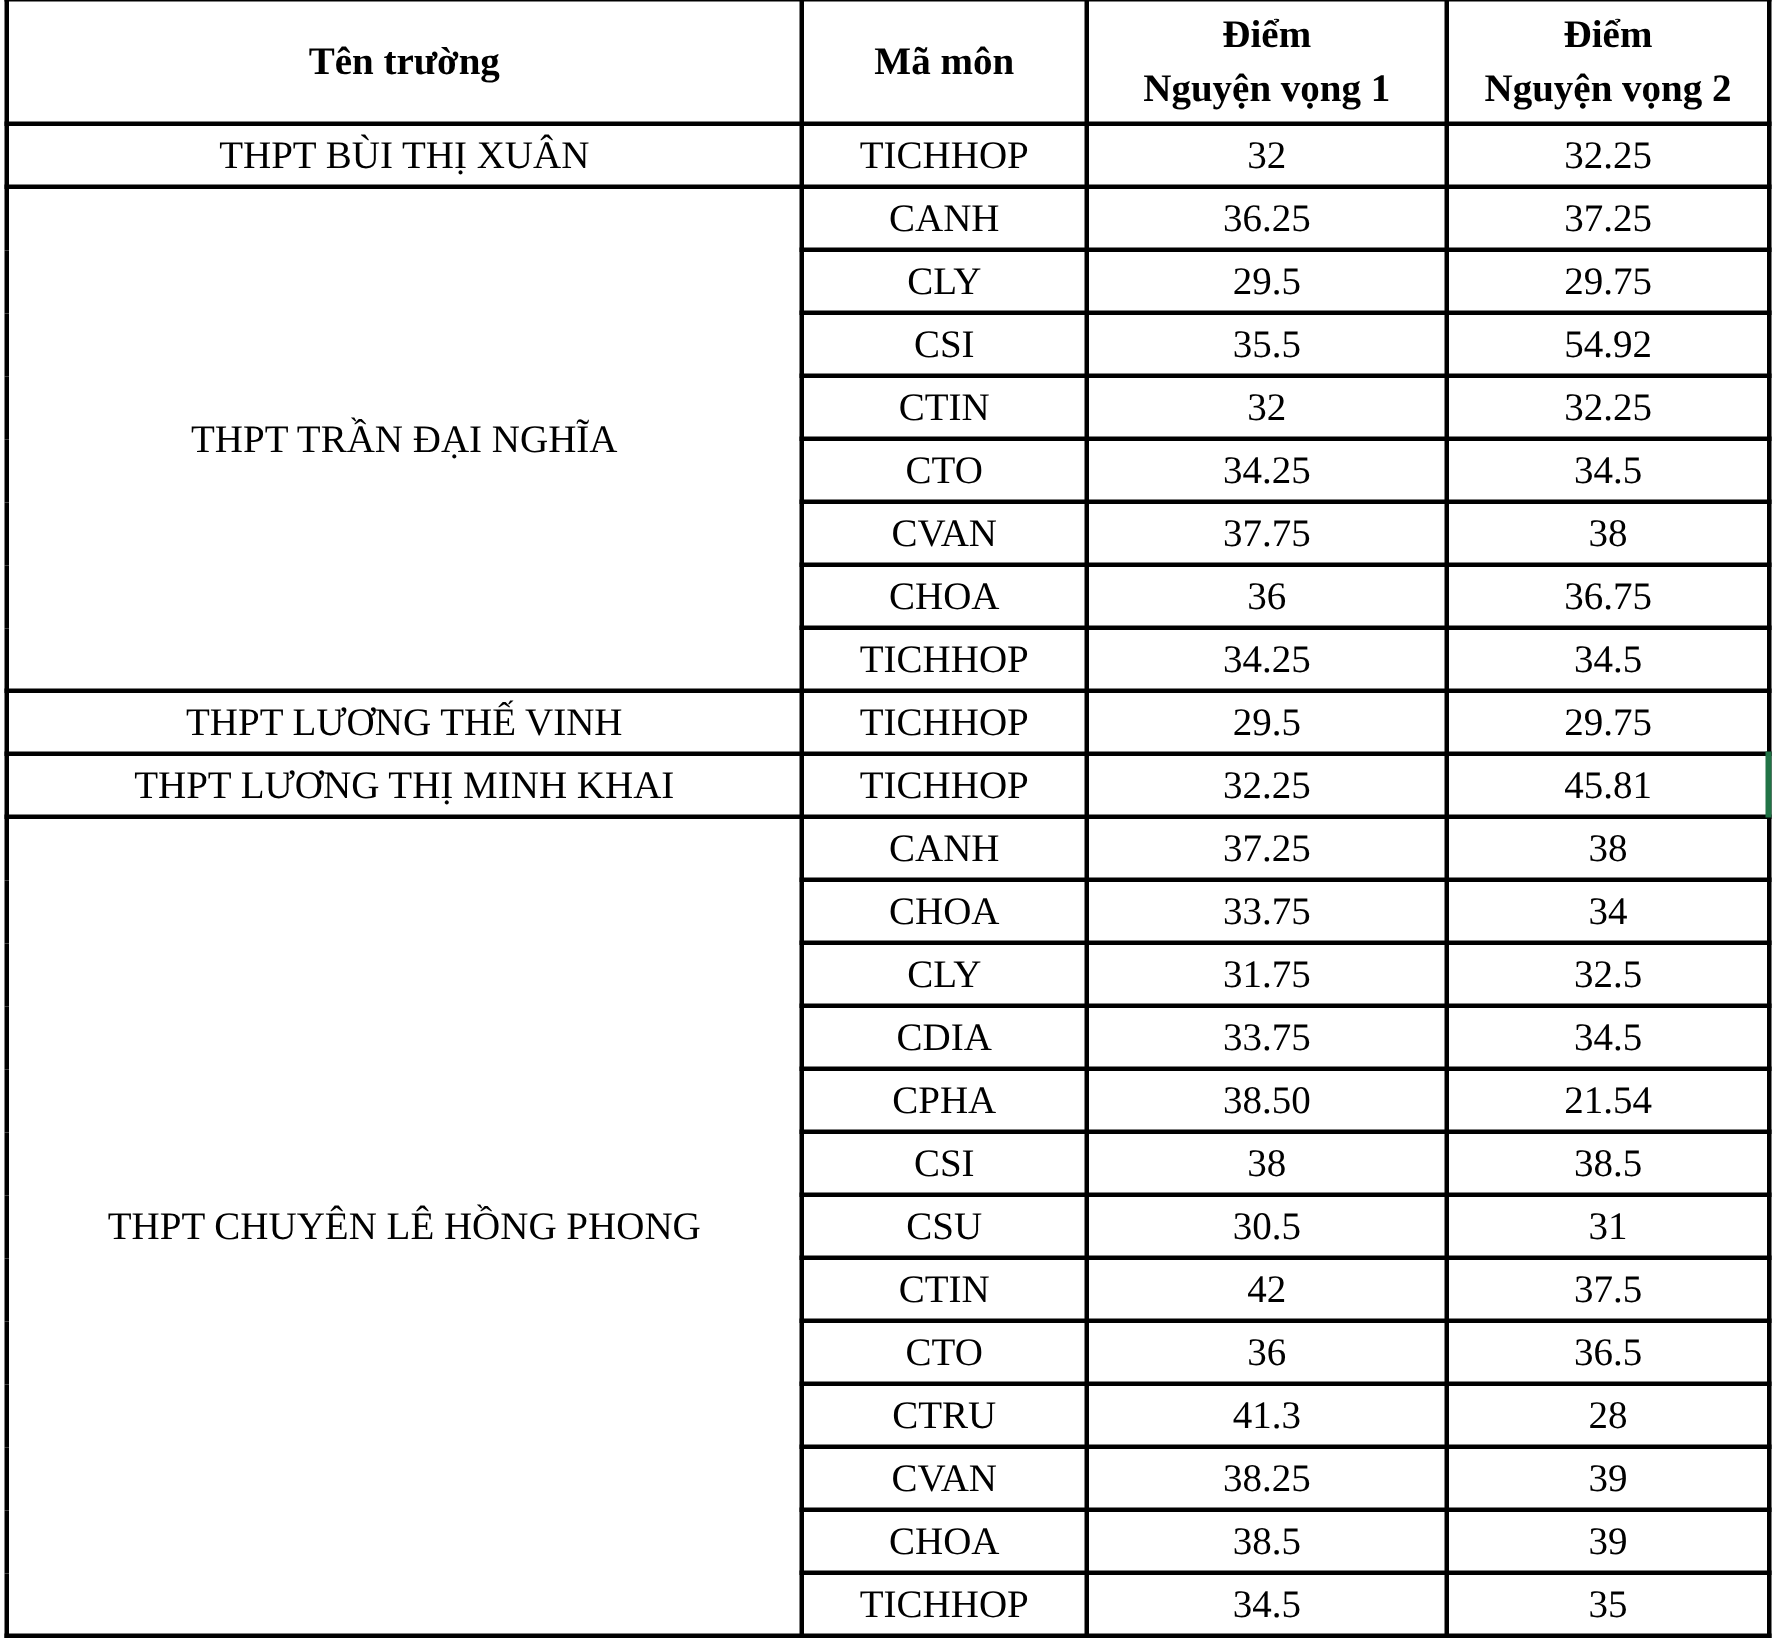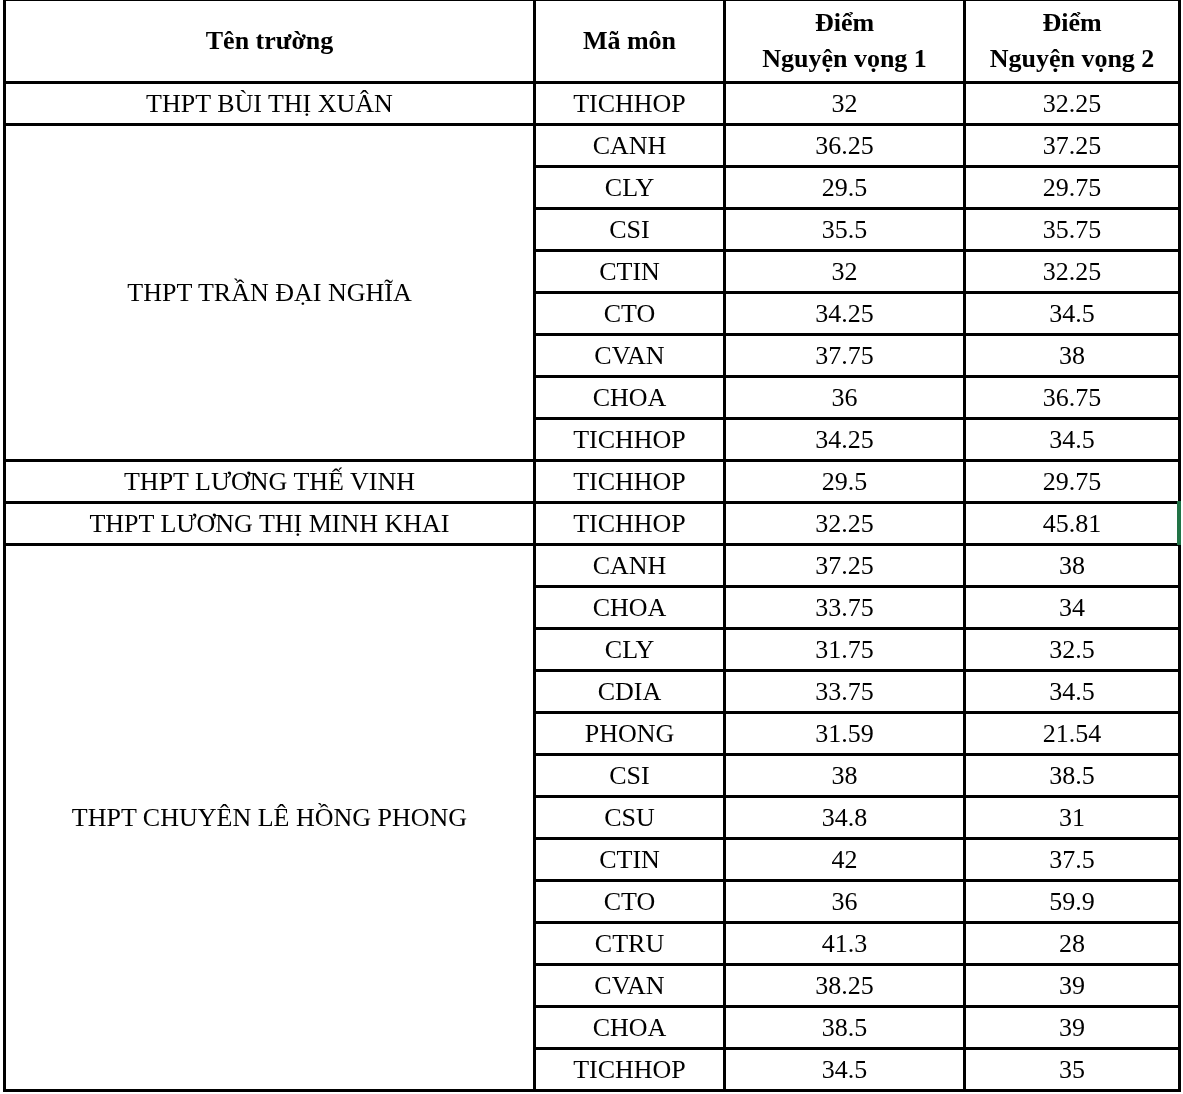--- a/index.html
+++ b/index.html
@@ -43,21 +43,21 @@
         <td>37.25</td>
       </tr>
       <tr>
         <td>CLY</td>
         <td>29.5</td>
         <td>29.75</td>
       </tr>
       <tr>
         <td>CSI</td>
         <td>35.5</td>
-        <td>35.75</td>
+        <td>54.92</td>
       </tr>
       <tr>
         <td>CTIN</td>
         <td>32</td>
         <td>32.25</td>
       </tr>
       <tr>
         <td>CTO</td>
         <td>34.25</td>
         <td>34.5</td>
@@ -104,43 +104,43 @@
         <td>CLY</td>
         <td>31.75</td>
         <td>32.5</td>
       </tr>
       <tr>
         <td>CDIA</td>
         <td>33.75</td>
         <td>34.5</td>
       </tr>
       <tr>
-        <td>PHONG</td>
-        <td>31.59</td>
+        <td>CPHA</td>
+        <td>38.50</td>
         <td>21.54</td>
       </tr>
       <tr>
         <td>CSI</td>
         <td>38</td>
         <td>38.5</td>
       </tr>
       <tr>
         <td>CSU</td>
-        <td>34.8</td>
+        <td>30.5</td>
         <td>31</td>
       </tr>
       <tr>
         <td>CTIN</td>
         <td>42</td>
         <td>37.5</td>
       </tr>
       <tr>
         <td>CTO</td>
         <td>36</td>
-        <td>59.9</td>
+        <td>36.5</td>
       </tr>
       <tr>
         <td>CTRU</td>
         <td>41.3</td>
         <td>28</td>
       </tr>
       <tr>
         <td>CVAN</td>
         <td>38.25</td>
         <td>39</td>

